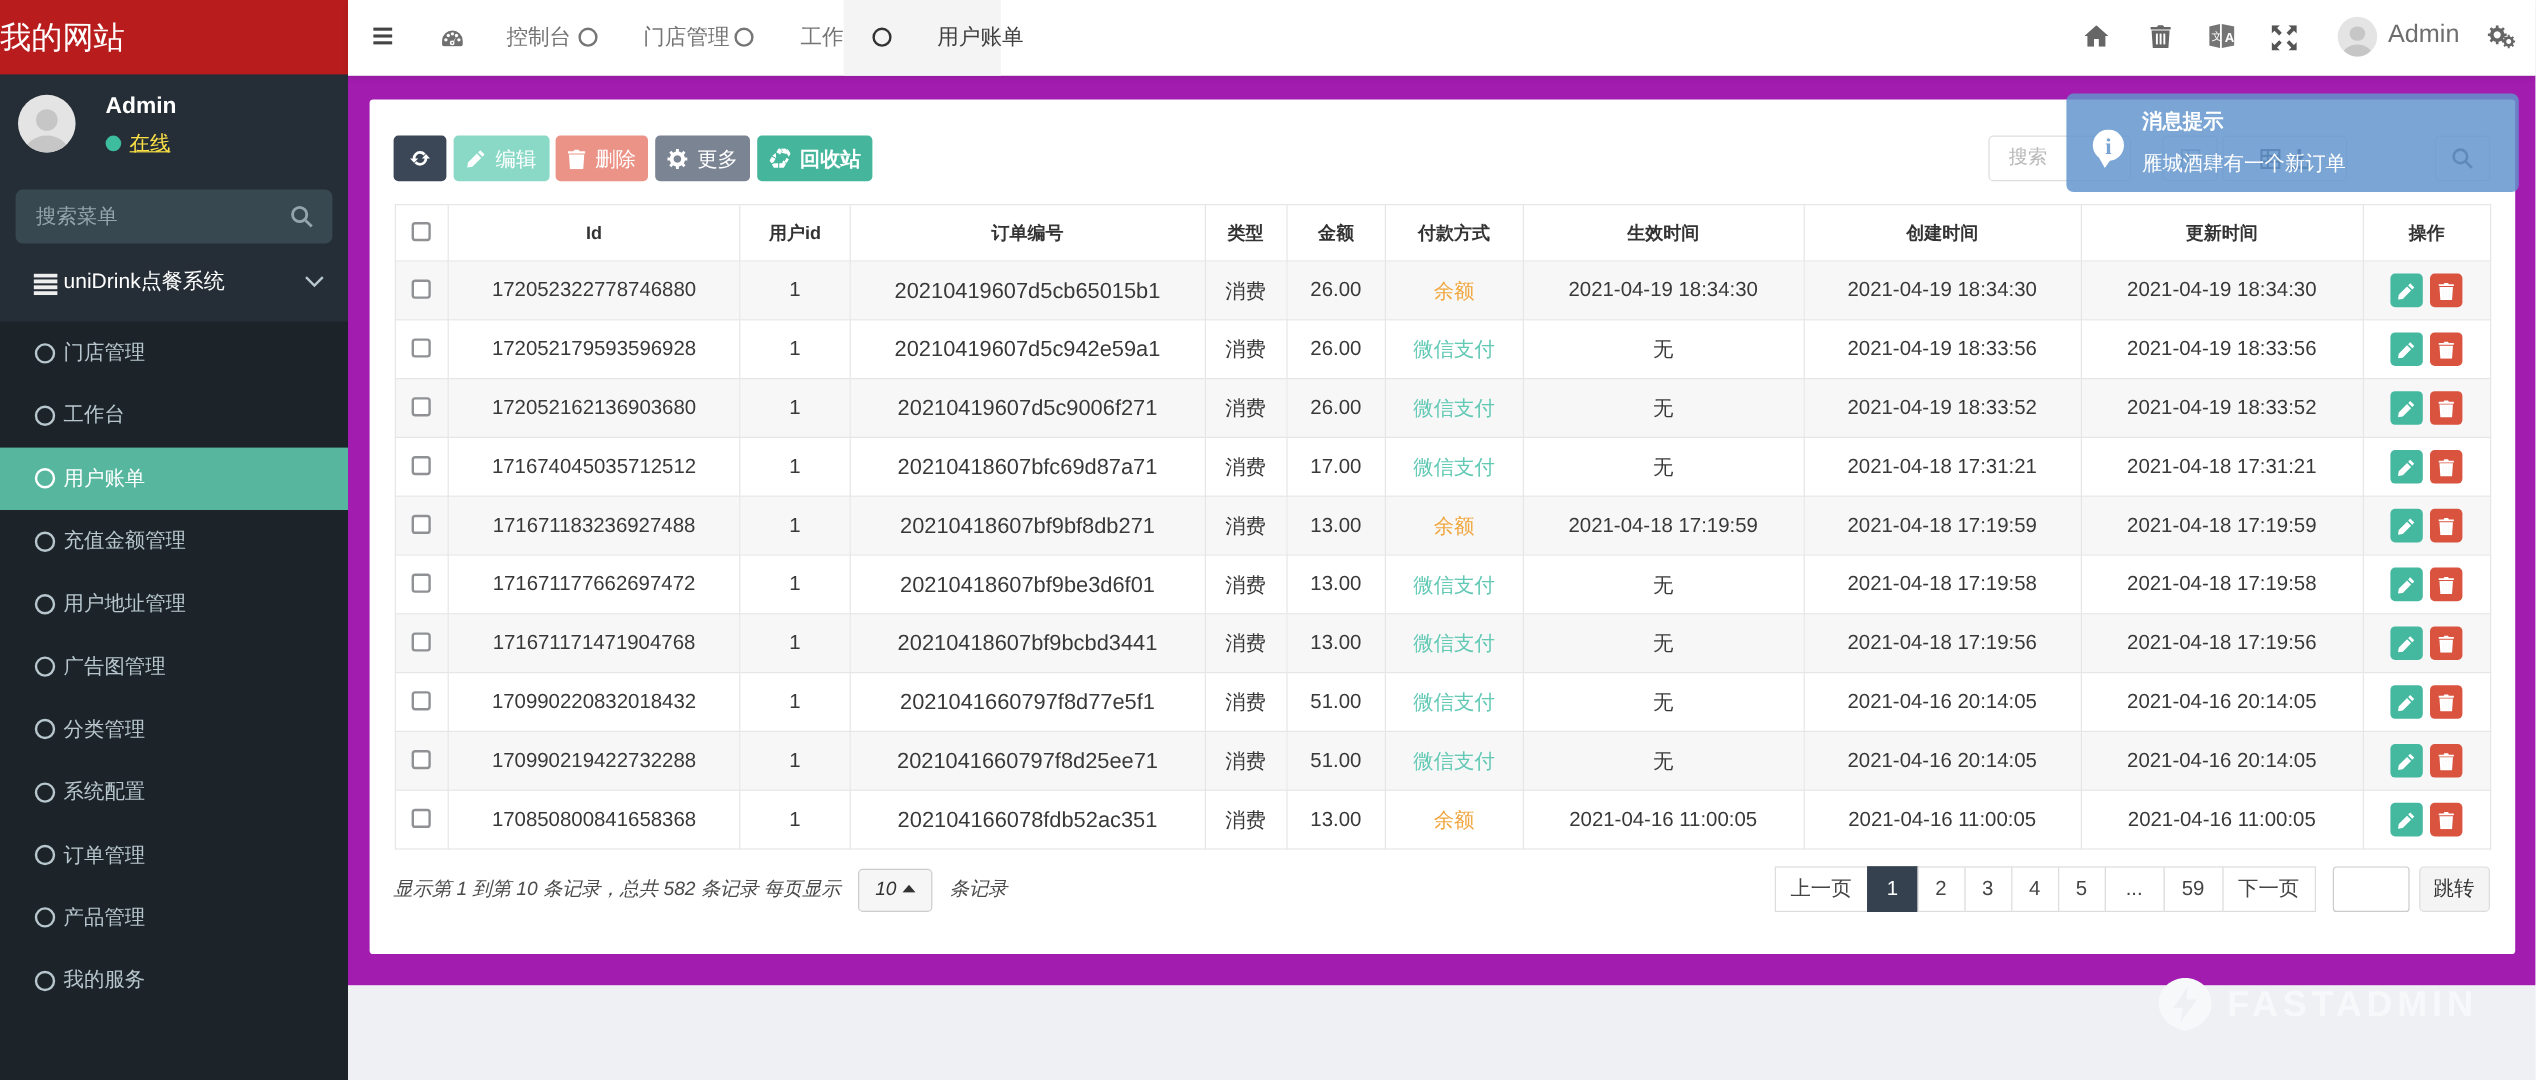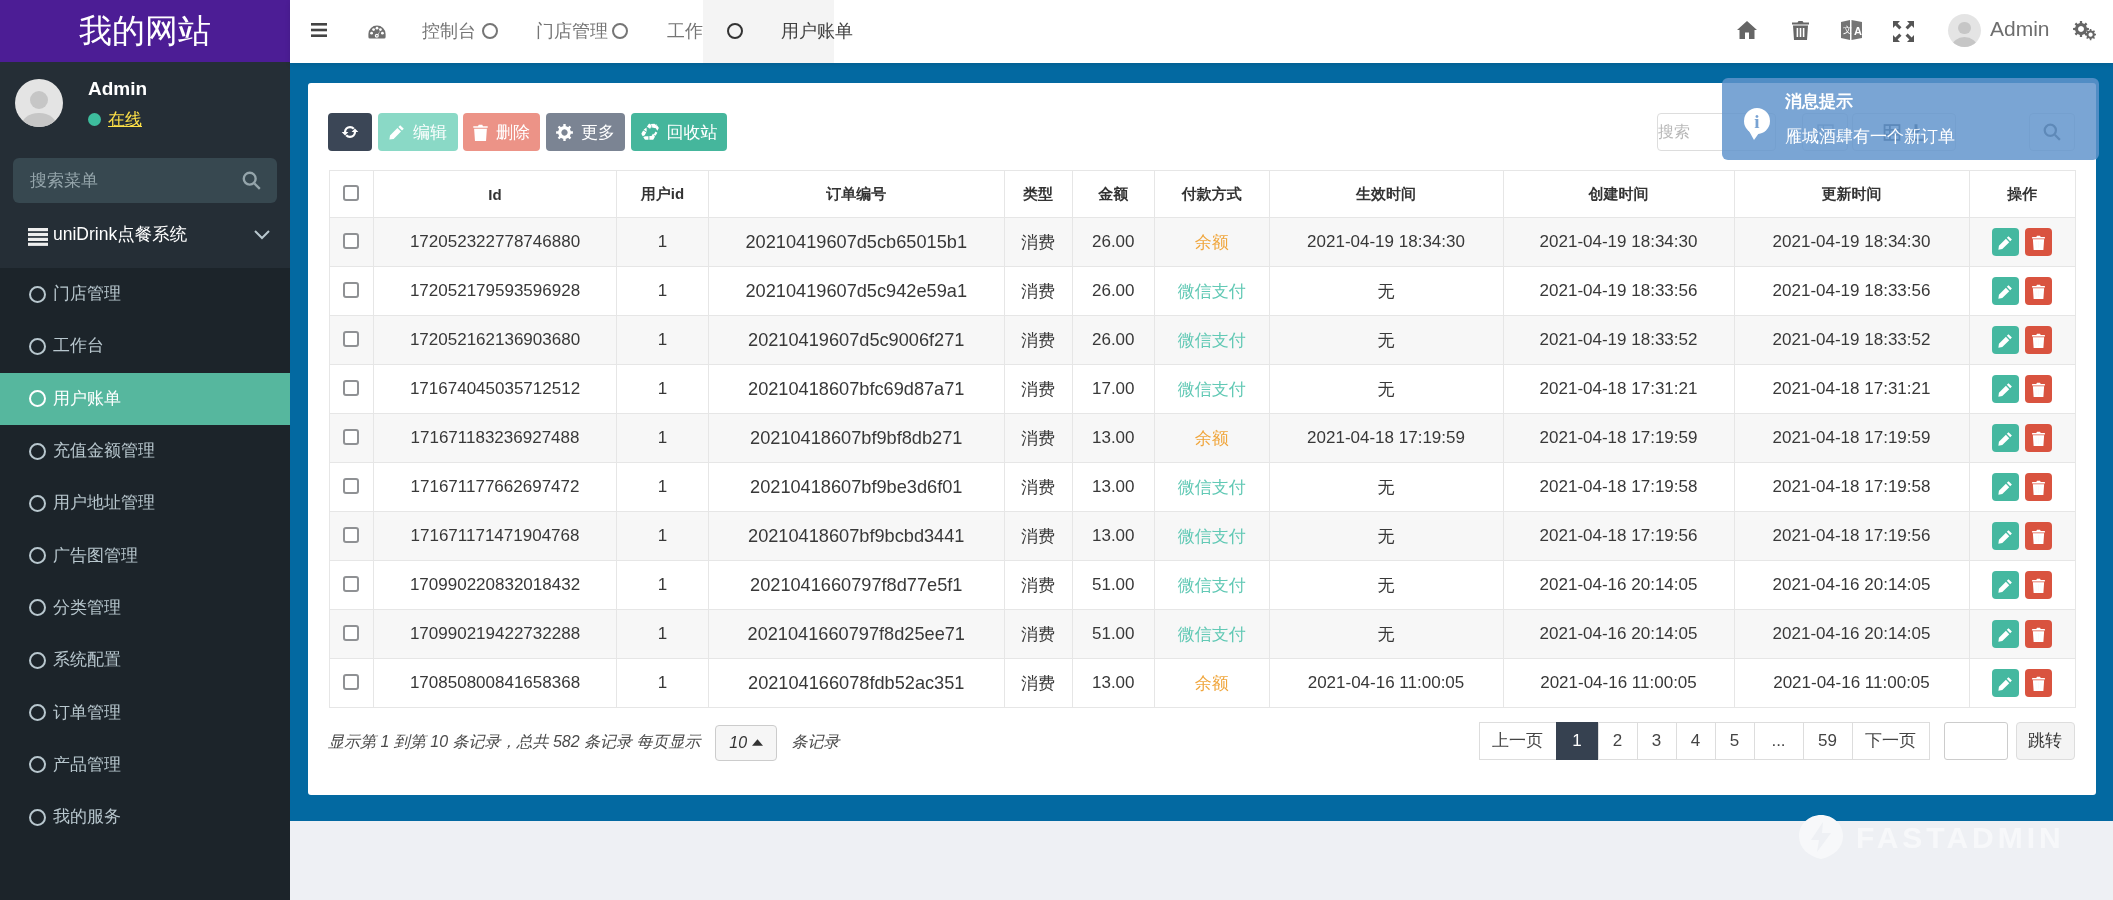--- a/index.html
+++ b/index.html
@@ -1,21 +1,21 @@
 <!DOCTYPE html>
 <html><head>
 <meta charset="utf-8">
 <style>
 * { margin:0; padding:0; box-sizing:border-box; }
 html,body { width:2113px; height:900px; overflow:hidden; }
 body { font-family:"Liberation Sans",sans-serif; position:relative; background:#eef0f4; }
 svg { display:block; }
 
 #sidebar { position:absolute; left:0; top:0; width:290px; height:900px; background:#252e36; }
-#brand { height:62px; line-height:62px; text-align:center; color:#fff; font-size:33px; background:#4c1d95; }
+#brand { height:62px; line-height:62px; color:#fff; font-size:26px; background:#b91c1c; }
 #userpanel { position:relative; height:106px; }
 #avatar1 { position:absolute; left:15px; top:17px; width:48px; height:48px; border-radius:50%; background:#e4e4e4; overflow:hidden; }
 .person { position:relative; width:100%; height:100%; }
 .person:before { content:""; position:absolute; left:50%; top:24%; width:38%; height:38%; margin-left:-19%; border-radius:50%; background:#c6c6c6; }
 .person:after { content:""; position:absolute; left:50%; top:70%; width:76%; height:60%; margin-left:-38%; border-radius:50%; background:#c6c6c6; }
 #uname { position:absolute; left:88px; top:16px; color:#fff; font-size:19px; font-weight:bold; }
 #ustat { position:absolute; left:88px; top:46px; color:#fde047; font-size:17px;text-decoration:underline; }
 #ustat .dot { display:inline-block; width:13px; height:13px; border-radius:50%; background:#3dbd9d; margin-right:7px; vertical-align:-1px; }
 #sform { position:absolute; left:13px; top:158px; width:264px; height:45px; background:#374850; border-radius:6px; color:#95a5ab; font-size:17px; line-height:45px; padding-left:17px; }
 #sform svg { position:absolute; right:16px; top:13px; }
@@ -31,31 +31,31 @@
 
 #navbar { position:absolute; left:290px; top:0; width:1823px; height:63px; background:#fff; box-shadow:0 2px 5px rgba(0,0,0,0.10); z-index:5; }
 .nav-tab { position:absolute; top:0; height:63px; color:#757575; font-size:18px; white-space:nowrap; }
 .nav-tab .ic { position:absolute; top:23px; }
 .nav-tab .ring { position:absolute; top:23px; width:16px; height:16px; border:2px solid #757575; border-radius:50%; }
 .nav-tab .tx { position:absolute; top:19px;margin-left:32px; }
 #tab4 { left:413px; width:131px; background:#f4f4f4; color:#404040; }
 #tab4 .ring { border-color:#333; }
 .nav-ric { position:absolute; color:#666; }
 
-#content { position:absolute; left:290px; top:63px; width:1823px; height:758px; background:#0369a1; }
+#content { position:absolute; left:290px; top:63px; width:1823px; height:758px; background:#a21caf; }
 #panel { position:absolute; left:18px; top:20px; width:1788px; height:712px; background:#fff; border-radius:3px; }
 
 .btn { position:absolute; top:30px; height:38px; border:none; border-radius:4px; color:#fff; font-size:17px; display:flex; align-items:center; justify-content:center; gap:8px; font-family:inherit; }
 #btn-refresh { left:20px; width:44px; background:#3b4656; }
 #btn-edit { left:70px; width:80px; background:#8ad9c6; }
 #btn-del { left:155px; width:77px; background:#ec9387; }
 #btn-more { left:238px; width:79px; background:#7b8493; }
-#btn-recycle { left:323px; width:96px; background:#45b69c; }
-
-#tsearch { position:absolute; left:1349px; top:30px; width:119px; height:38px; border:1px solid #ddd; border-radius:4px; background:#fff; color:#b8b8b8; font-size:16px; line-height:36px; padding-left:0; }
+#btn-recycle { left:323px; width:96px; background:#45b69c;font-weight:bold; }
+
+#tsearch { position:absolute; left:1349px; top:30px; width:119px; height:38px; border:1px solid #ddd; border-radius:4px; background:#fff; color:#b8b8b8; font-size:16px; line-height:36px; padding-left:16px; }
 .tbtn { position:absolute; top:30px; height:38px; background:#fff; border:1px solid #ddd; border-radius:4px; color:#555; display:flex; align-items:center; justify-content:center; gap:6px; }
 #tbtn-col { left:1494px; width:46px; }
 #tbtn-exp { left:1544px; width:104px; }
 #tbtn-src { left:1721px; width:46px; }
 
 #tbl { position:absolute; left:20.5px; top:87px; width:1746.5px; border-collapse:collapse; table-layout:fixed; font-size:17px; color:#383838; }
 #tbl th, #tbl td { border:1px solid #e6e6e6; text-align:center; overflow:hidden; white-space:nowrap; }
 #tbl th { height:47px; font-size:15px; font-weight:bold; color:#333; }
 #tbl td { height:49px; }
 #tbl tr.odd td { background:#f7f7f7;text-align:center; }

